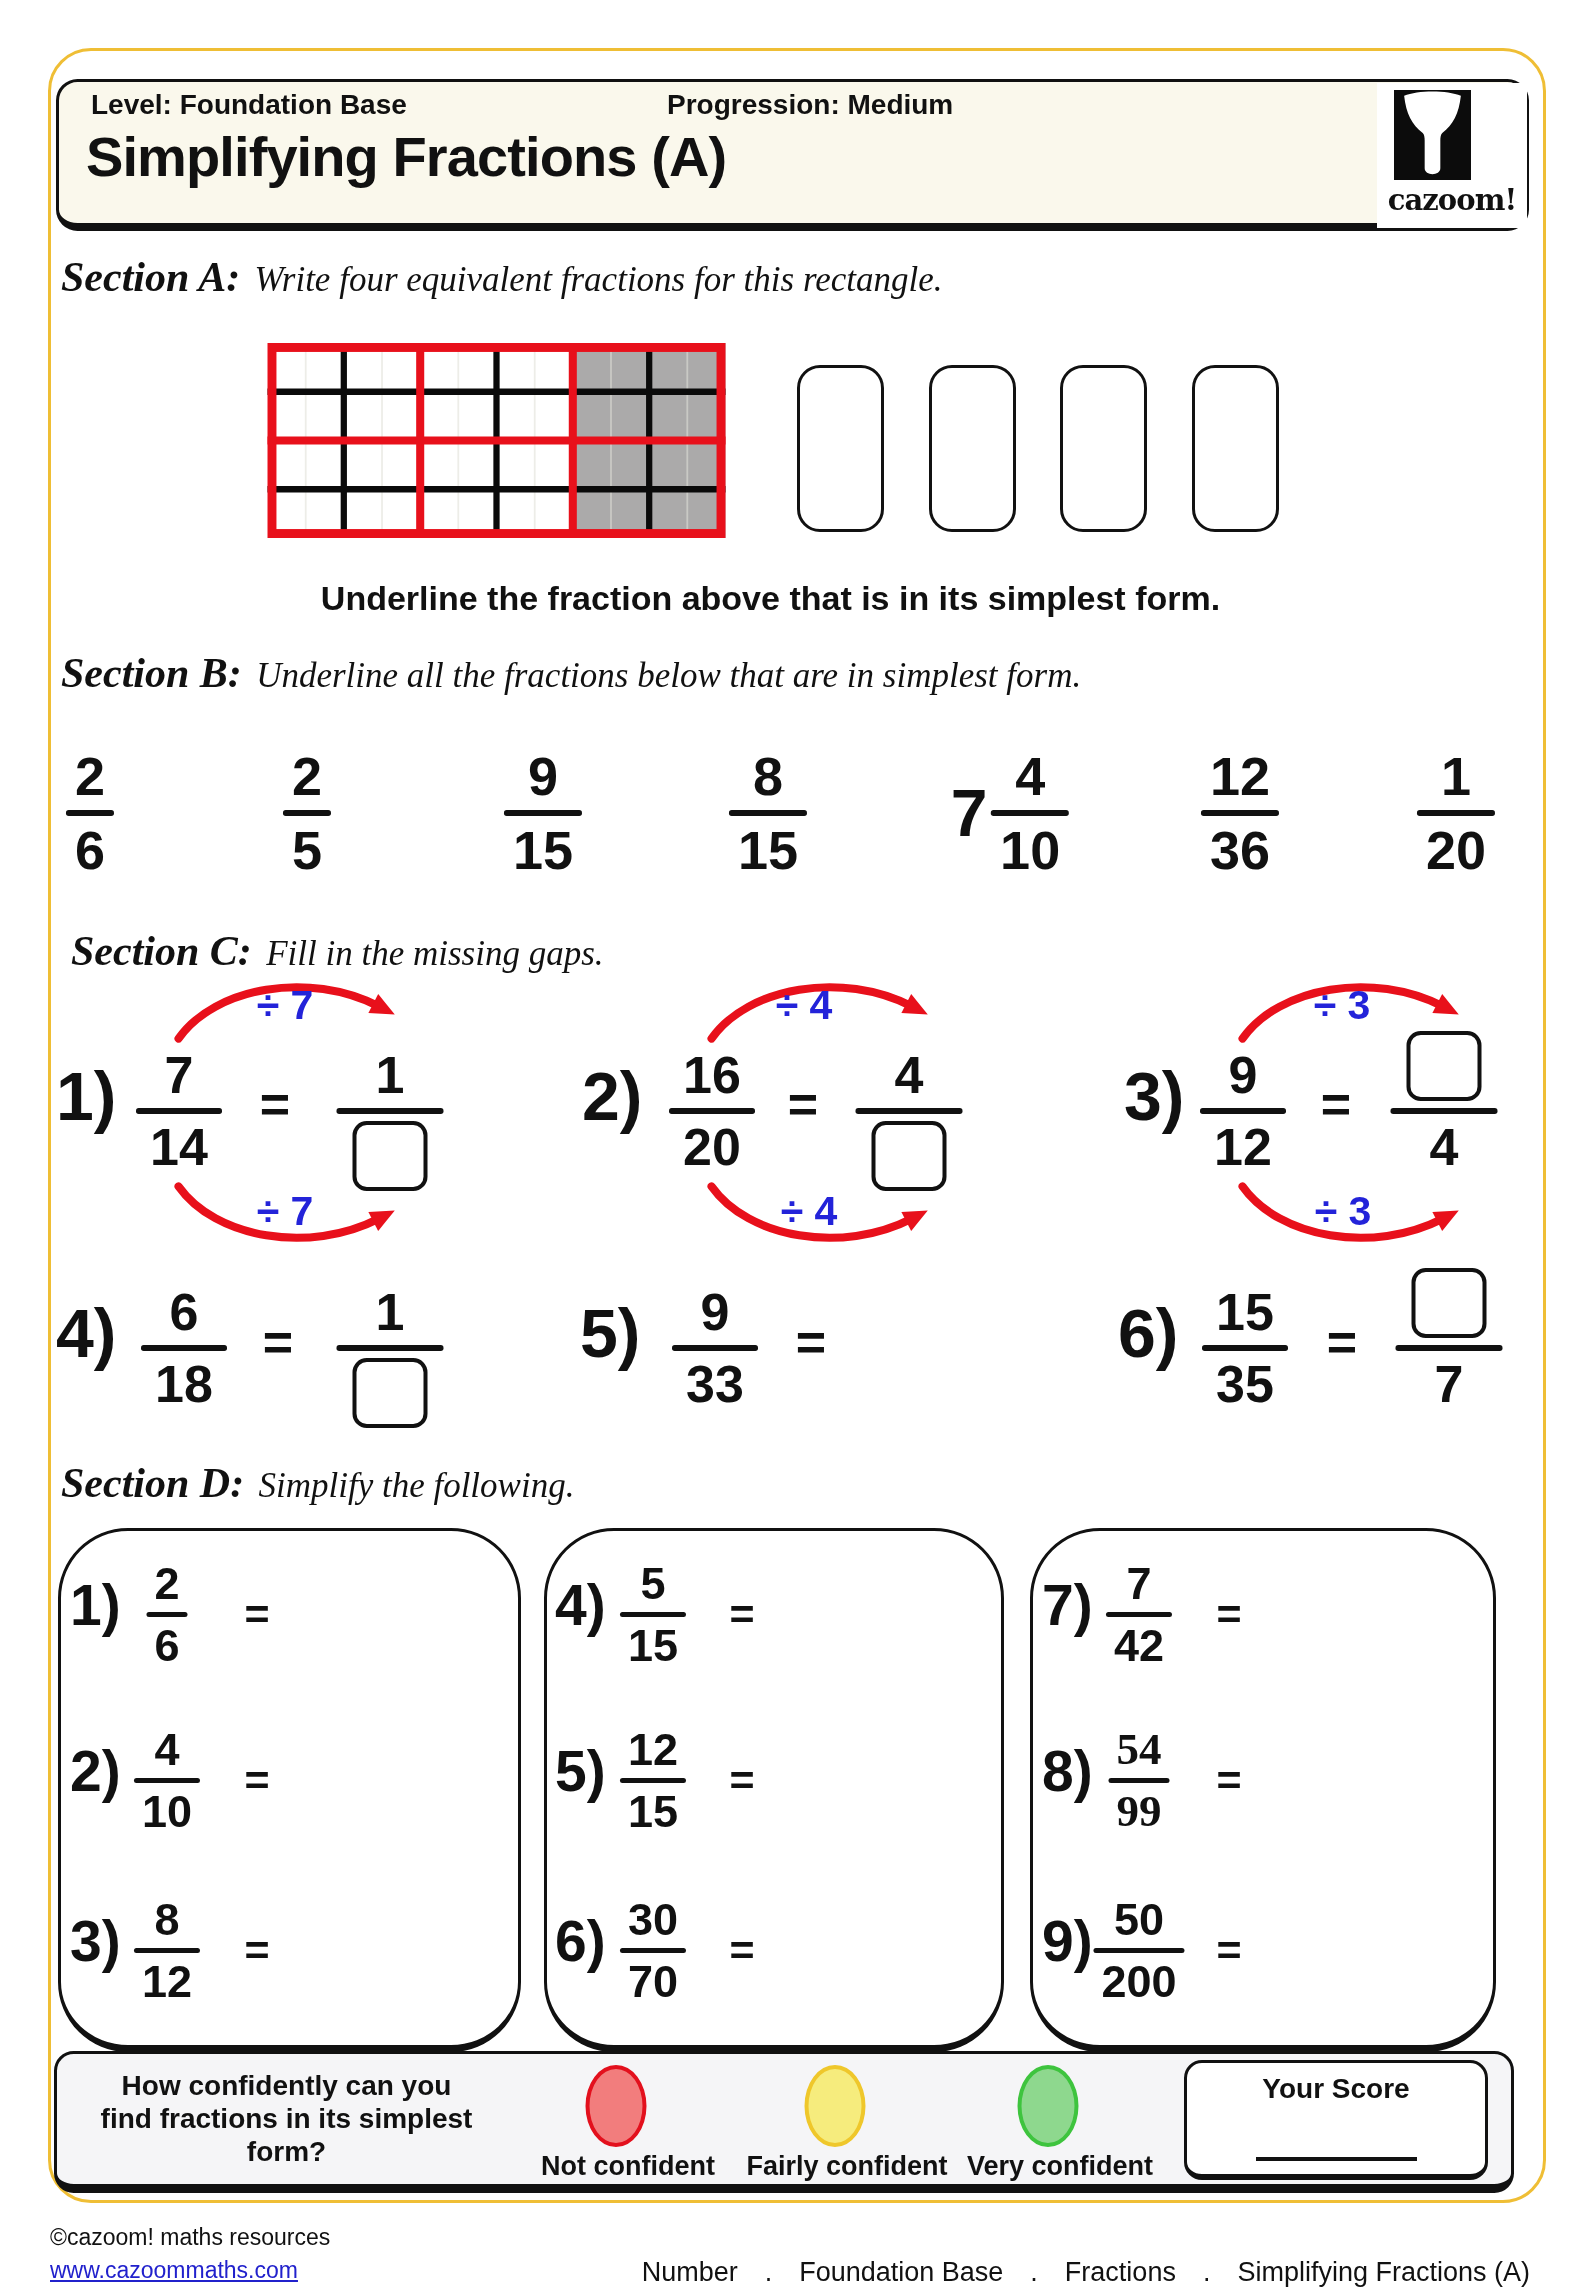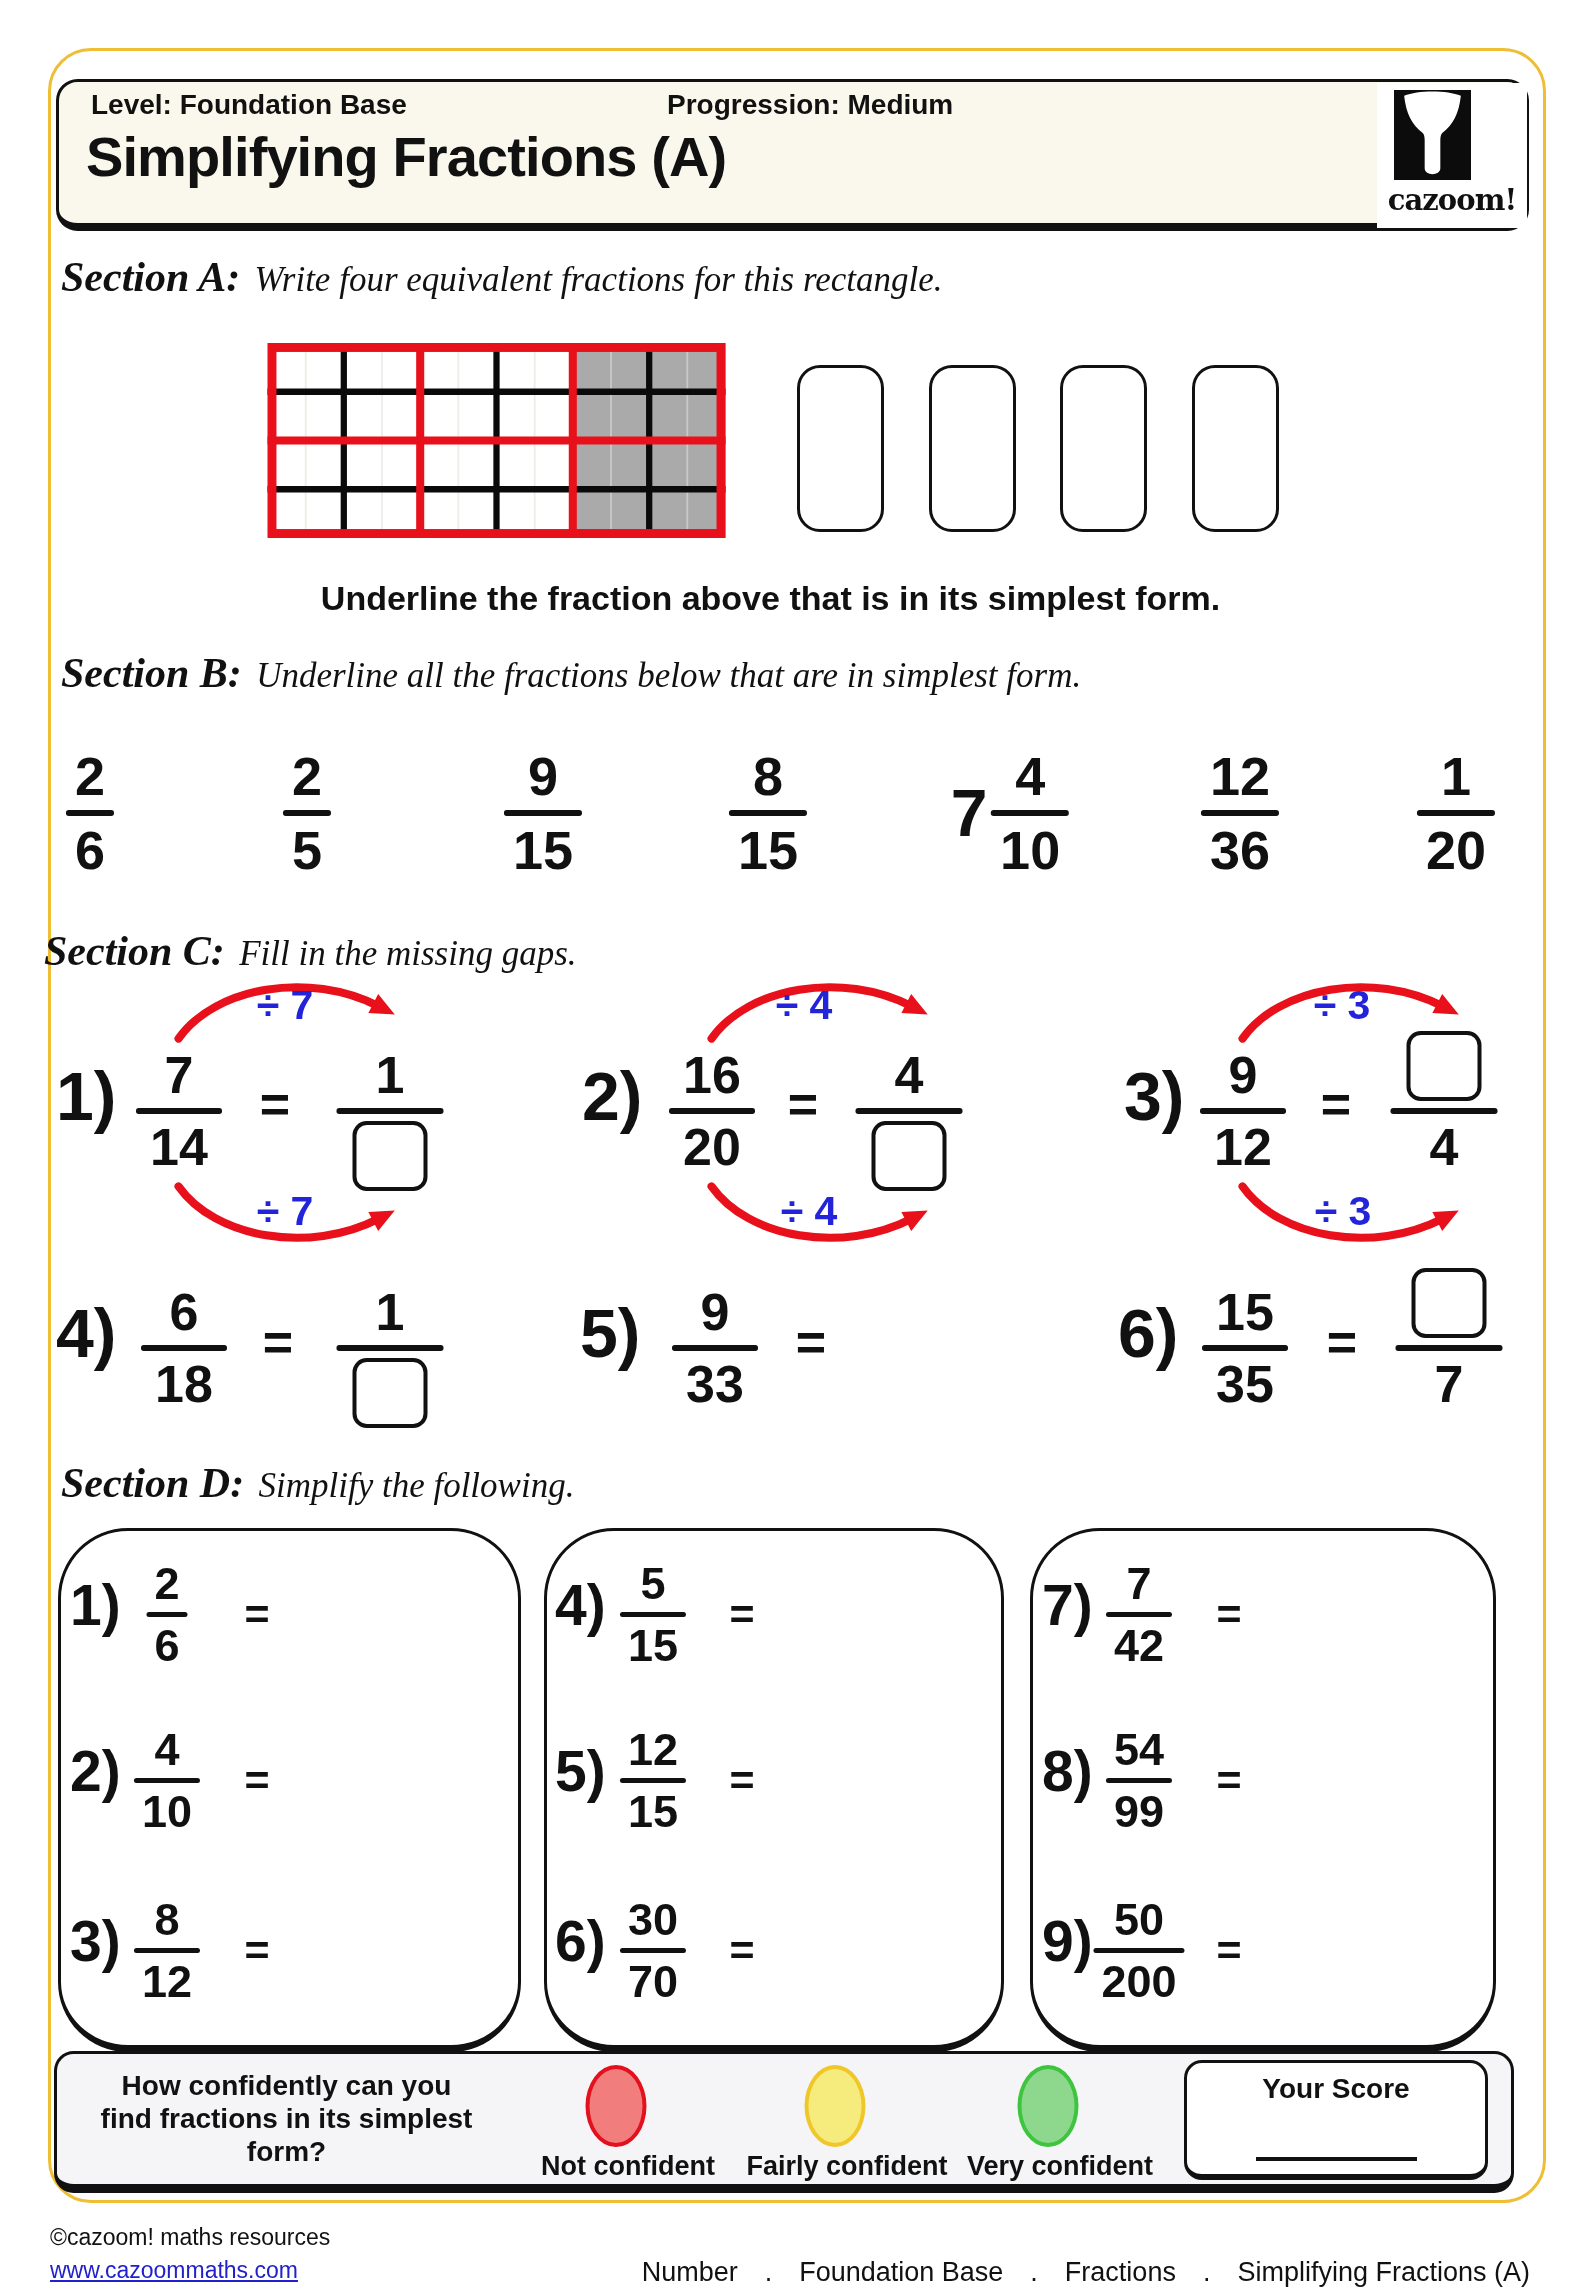--- a/index.html
+++ b/index.html
@@ -165,21 +165,21 @@
     <span class="num">12</span>
     <span class="bar"></span>
     <span class="den">36</span>
   </div>
   <div class="abs ctr frac bFrac" style="left:1456px;top:749px;">
     <span class="num">1</span>
     <span class="bar"></span>
     <span class="den">20</span>
   </div>
 
-  <div class="abs shead" style="left:44px;top:930px;">
+  <div class="abs shead" style="left:71px;top:930px;">
     <span class="sl">Section C:</span>
     <span class="si">Fill in the missing gaps.</span>
   </div>
 
   <div class="abs cLbl" style="left:56px;top:1062px;">1)</div>
   <div class="abs ctr frac cFrac" style="left:179px;top:1049px;">
     <span class="num">7</span>
     <span class="bar"></span>
     <span class="den">14</span>
   </div>
@@ -375,21 +375,21 @@
 
   <div class="abs dLbl" style="left:1042px;top:1577px;">7)</div>
   <div class="abs ctr frac dFrac" style="left:1139px;top:1561px;">
     <span class="num">7</span>
     <span class="bar"></span>
     <span class="den">42</span>
   </div>
   <div class="abs ctr dEq" style="left:1229px;top:1593px;">=</div>
 
   <div class="abs dLbl" style="left:1042px;top:1743px;">8)</div>
-  <div class="abs ctr frac dFrac" style="left:1139px;top:1727px;">
+  <div class="abs ctr frac dFrac" style="left:1139px;top:1727px;font-family:Liberation Serif, serif;">
     <span class="num">54</span>
     <span class="bar"></span>
     <span class="den">99</span>
   </div>
   <div class="abs ctr dEq" style="left:1229px;top:1759px;">=</div>
 
   <div class="abs dLbl" style="left:1042px;top:1913px;">9)</div>
   <div class="abs ctr frac dFrac" style="left:1139px;top:1897px;">
     <span class="num">50</span>
     <span class="bar"></span>

